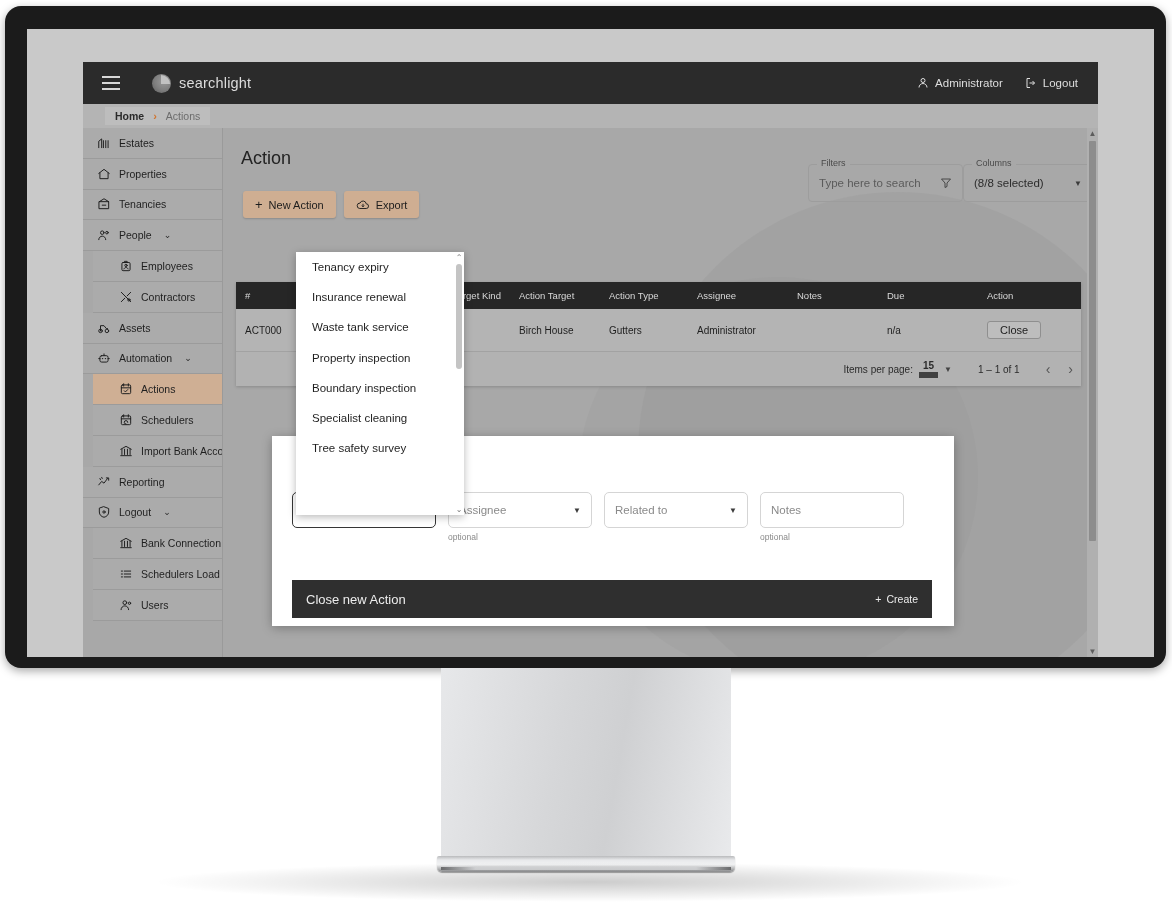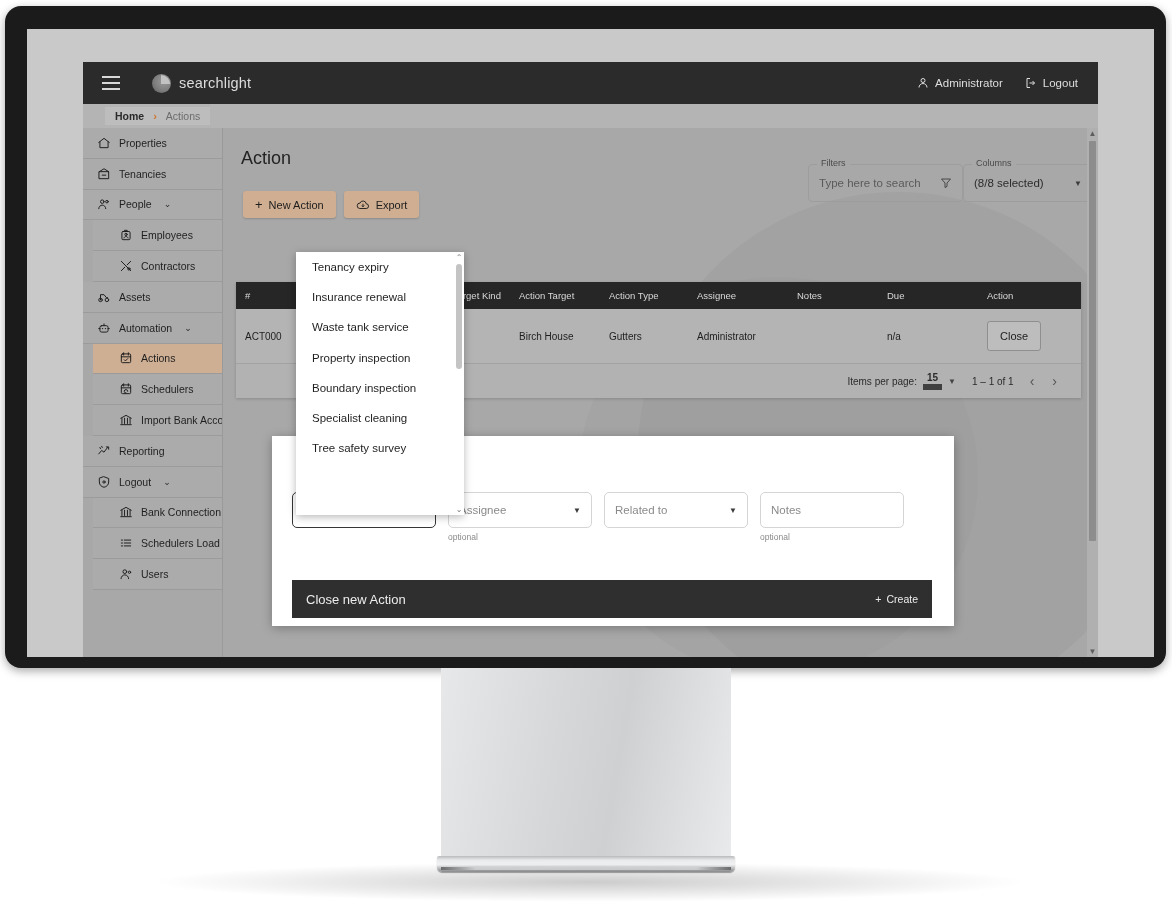--- a/index.html
+++ b/index.html
@@ -173,25 +173,25 @@
   .c1{ width:93px;}
   .c2{ width:95px;}
   .c3{ width:90px;}
   .c4{ width:88px;}
   .c5{ width:100px;}
   .c6{ width:90px;}
   .c7{ width:100px;}
   .c8{ width:94px;}
   .btn-close{
     background:#bdbdbd; border:1px solid #8f8f8f; border-radius:3px;
-    font-size:11px; padding:8px 12px; color:#1c1c1c; cursor:pointer;
+    font-size:11px; padding:2px 12px; color:#1c1c1c; cursor:pointer;
   }
   .paginator{
     background:#b2b2b2; height:34px; display:flex; align-items:center;
-    justify-content:flex-end; gap:16px; padding-right:24px;
+    justify-content:flex-end; gap:26px; padding-right:8px;
     font-size:10px; color:#2b2b2b;
   }
   .ipp{ display:flex; align-items:center; gap:6px;}
   .ipp .val{ border-bottom:6px solid #404040; padding:0 4px 1px 4px; font-weight:bold;}
   .pg-arrows{ display:flex; gap:18px; color:#555; font-size:14px;}
   .pg-arrows span{ cursor:pointer;}
 
   
   .dialog{
     position:absolute; left:189px; top:374px; width:682px; height:190px;
@@ -276,20 +276,29 @@
 
         <div class="breadcrumb">
           <div class="crumbs">
             <span class="crumb-home">Home</span>
             <span class="crumb-sep">›</span>
             <span class="crumb-cur">Actions</span>
           </div>
         </div>
 
         <div class="sidebar" id="sidebar">
+            <div class="nav-item">
+              <span class="nav-ico">
+                <svg viewBox="0 0 24 24">
+                  <path d="M3 20V9l5-4v15" fill="none" stroke="#1f1f1f" stroke-width="1.7" stroke-linecap="round" stroke-linejoin="round"></path>
+                  <path d="M11 20V8M15 20V8M19 20V8" fill="none" stroke="#1f1f1f" stroke-width="1.7" stroke-linecap="round" stroke-linejoin="round"></path>
+                </svg>
+              </span>
+              <span>Estates</span>
+            </div>
             <div class="nav-item">
               <span class="nav-ico">
                 <svg viewBox="0 0 24 24">
                   <path d="M3 11l9-7 9 7" fill="none" stroke="#1f1f1f" stroke-width="1.7" stroke-linecap="round" stroke-linejoin="round"></path>
                   <path d="M5 10v10h14V10" fill="none" stroke="#1f1f1f" stroke-width="1.7" stroke-linecap="round" stroke-linejoin="round"></path>
                 </svg>
               </span>
               <span>Properties</span>
             </div>
             <div class="nav-item">

